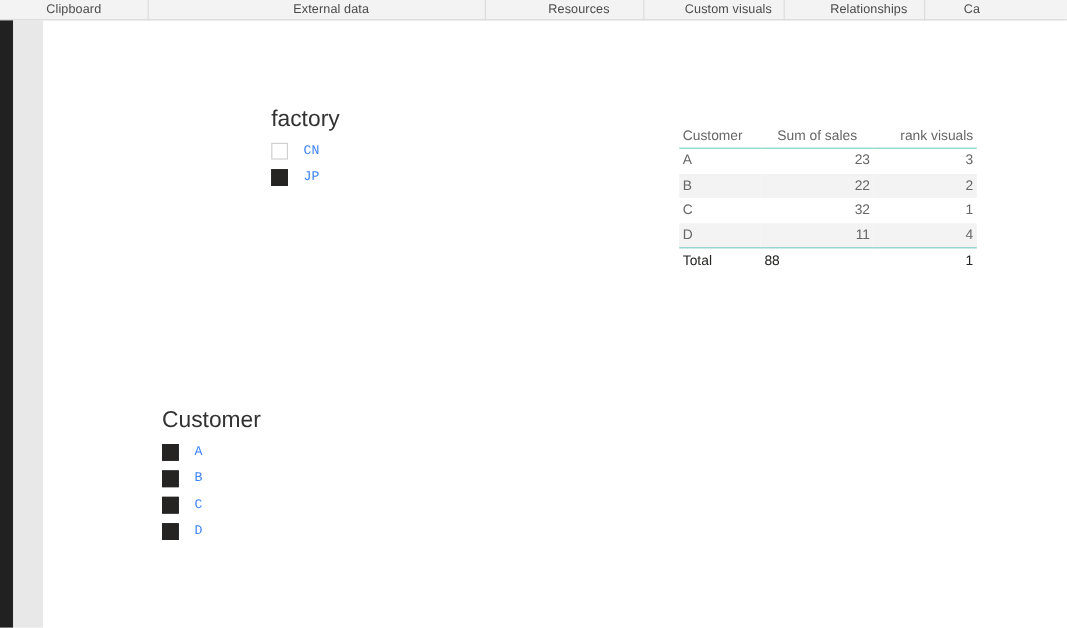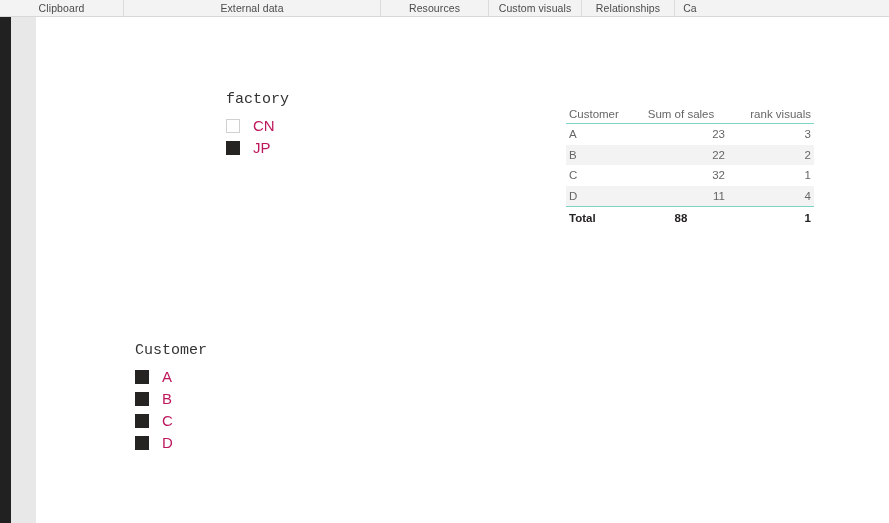--- a/index.html
+++ b/index.html
@@ -19,20 +19,21 @@
   
   #ribbon {
     position: absolute;
     left: 0; top: 0;
     width: 889px; height: 17px;
     background: #f3f3f3;
     border-bottom: 1px solid #d8d8d8;
     box-sizing: border-box;
     display: flex;
     align-items: center;
+    gap: 24px;
   }
   .ribbon-group {
     height: 17px;
     box-sizing: border-box;
     border-right: 1px solid #dcdcdc;
     display: flex;
     align-items: center;
     justify-content: center;
     font-size: 10.5px;
     color: #4b4b4b;
@@ -59,45 +60,45 @@
   #canvas {
     position: absolute;
     left: 36px; top: 18px;
     width: 853px; height: 505px;
     background: #ffffff;
   }
 
   
   .slicer { position: absolute; }
   .slicer-title {
-    font-size: 15px;
+    font-size: 19px;
     color: #333333;
     margin-bottom: 7px;
     line-height: 16px;
     white-space: nowrap;
-    font-family: Liberation Mono, monospace;
   }
   .slicer-item {
     display: flex;
     align-items: center;
     height: 22px;
   }
   .checkbox {
     width: 14px; height: 14px;
     box-sizing: border-box;
     flex: none;
   }
   .checkbox.checked { background: #252423; border: 1px solid #252423; }
   .checkbox.unchecked { background: #ffffff; border: 1px solid #d0d0d0; }
   .slicer-label {
-    font-size: 15px;
-    color: #be185d;
+    font-size: 11px;
+    color: #3b82f6;
     margin-left: 13px;
     line-height: 16px;
     white-space: nowrap;
+    font-family: Liberation Mono, monospace;
   }
 
   #slicer-factory { left: 190px; top: 74px; }
   #slicer-customer { left: 99px; top: 325px; }
 
   
   #table-visual {
     position: absolute;
     left: 530px; top: 80px;
     width: 230px;
@@ -126,26 +127,26 @@
   table.matrix thead th.c-rank     { text-align: right; width: 80px; }
 
   table.matrix tbody td { color: #666666; }
   table.matrix tbody td.c-customer { text-align: left; }
   table.matrix tbody td.c-sales    { text-align: right; }
   table.matrix tbody td.c-rank     { text-align: right; }
   table.matrix tbody tr.band td { background: #f3f3f3; }
 
   table.matrix tfoot td {
     color: #252423;
-    font-weight: bold;
+    font-weight: normal;
     border-top: 1.5px solid #7fd2c8;
     height: 22px;
   }
   table.matrix tfoot td.c-customer { text-align: left; }
-  table.matrix tfoot td.c-sales    { text-align: center; }
+  table.matrix tfoot td.c-sales    { text-align: left; }
   table.matrix tfoot td.c-rank     { text-align: right; }
 </style>
 </head>
 <body>
 
 <div id="ribbon">
     <div class="ribbon-group" style="width: 124px;">Clipboard</div>
     <div class="ribbon-group" style="width: 257px; text-align: center;">External data</div>
     <div class="ribbon-group" style="width: 108px;">Resources</div>
     <div class="ribbon-group" style="width: 93px;">Custom visuals</div>

